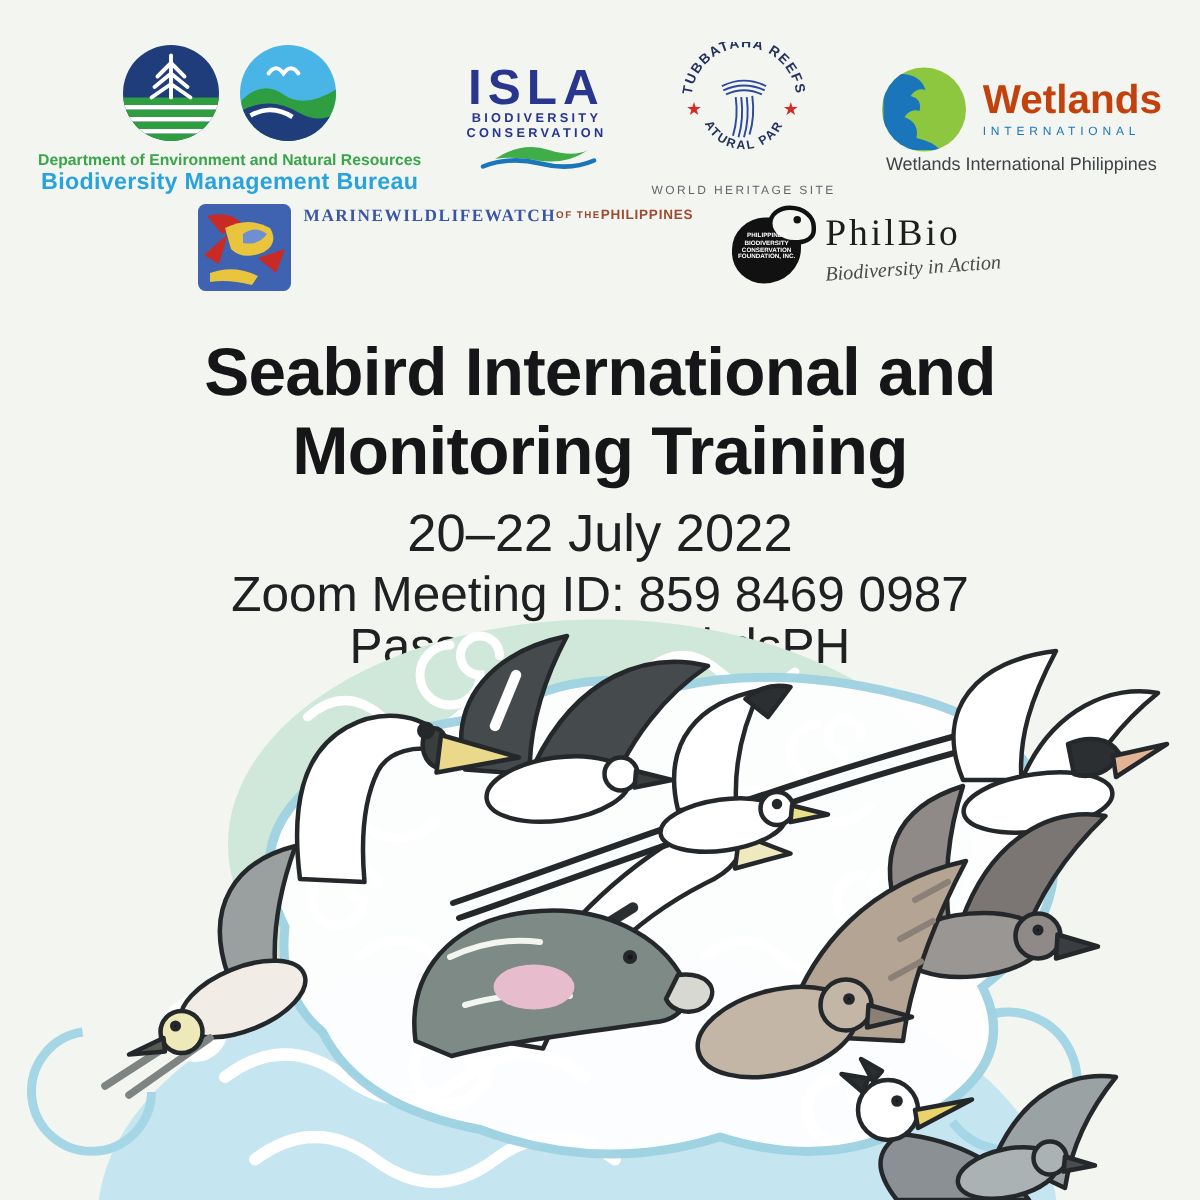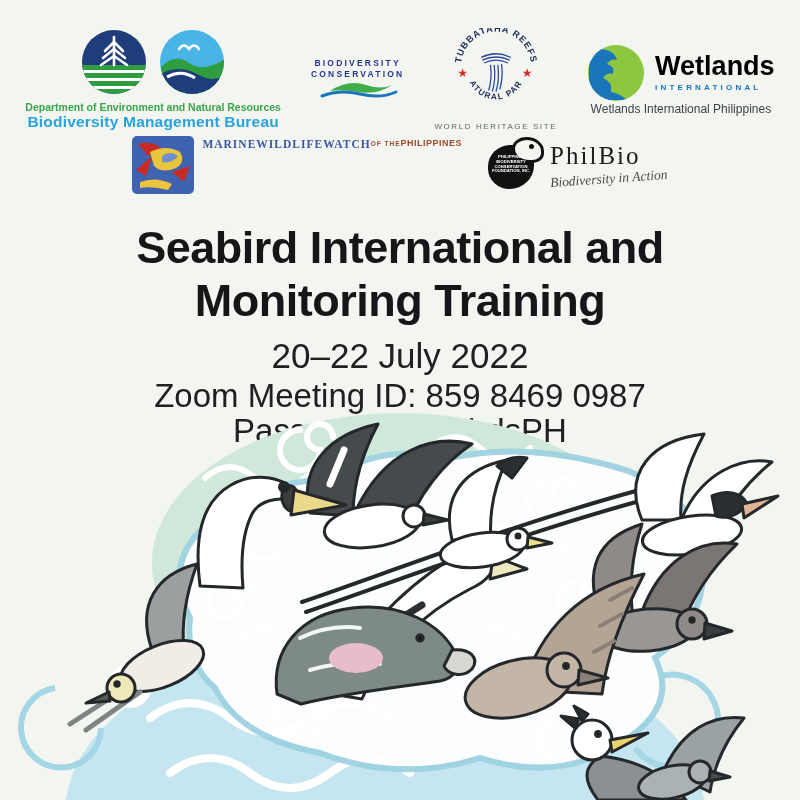--- a/index.html
+++ b/index.html
@@ -17,22 +17,22 @@
   .denr-circles{display:flex;gap:12px;align-items:center;}
   .denr-text1{margin-top:6px;font-size:10.5px;font-weight:bold;color:#3aa54a;white-space:nowrap;}
   .denr-text2{font-size:15.5px;font-weight:bold;color:#29a3dc;white-space:nowrap;letter-spacing:.2px;}
   
   .isla-name{font-size:33px;font-weight:bold;color:#28368e;letter-spacing:4px;line-height:.9;}
   .isla-sub{font-size:8.5px;font-weight:bold;color:#28368e;letter-spacing:2.2px;line-height:1.25;text-align:center;}
   
   .tub-caption{font-size:8px;letter-spacing:1.6px;color:#63666a;margin-top:2px;}
   
   .wet-row{display:flex;align-items:center;gap:10px;}
-  .wet-name{font-size:27px;font-weight:bold;color:#000000;line-height:1;}
-  .wet-sub{font-size:8px;font-weight:bold;letter-spacing:3.2px;color:#1b75bb;margin-top:3px;}
+  .wet-name{font-size:27px;font-weight:bold;color:#c2410c;line-height:1;}
+  .wet-sub{font-size:8px;font-weight:normal;letter-spacing:3.2px;color:#1b75bb;margin-top:3px;}
   .wet-caption{font-size:12px;color:#3f4246;margin-top:0;}
   
   .mww{flex-direction:row;align-items:flex-start;gap:8px;}
   .mww-text{display:flex;line-height:1.15;padding-top:2px;}
   .mww-blue{font-family:"Liberation Serif",serif;font-size:11.5px;font-weight:bold;color:#3a55a5;letter-spacing:1px;}
   .mww-ofthe{font-size:6.5px;font-weight:bold;color:#9c4a32;letter-spacing:1px;margin-top:2px;}
   .mww-ph{font-size:9px;font-weight:bold;color:#9c4a32;letter-spacing:.5px;}
   
   .philbio{flex-direction:row;align-items:center;gap:4px;}
   .philbio-blob{position:relative;width:58px;height:56px;}
@@ -98,20 +98,21 @@
             <path d="M8,48 Q22,40 36,49" stroke="#fff" stroke-width="3" fill="none"></path>
             <path d="M20,20 q5,-7 10,0 q5,-7 10,0" stroke="#fff" stroke-width="2.6" fill="none" stroke-linecap="round"></path>
           </g>
         </svg>
       </div>
       <div class="denr-text1">Department of Environment and Natural Resources</div>
       <div class="denr-text2">Biodiversity Management Bureau</div>
     </div>
 
     <div class="logo-item">
+      <div class="isla-name">ISLA</div>
       <div class="isla-sub">BIODIVERSITY</div>
       <div class="isla-sub">CONSERVATION</div>
       <svg width="80" height="22" viewBox="0 0 80 22">
         <path d="M12,12 Q30,0 48,6 Q64,11 74,6 Q60,16 40,13 Q24,10 12,12 Z" fill="#3fae49"></path>
         <path d="M4,17 Q22,10 42,15 Q62,20 78,13" stroke="#1b75bb" stroke-width="3" fill="none" stroke-linecap="round"></path>
       </svg>
     </div>
 
     <div class="logo-item">
       <svg width="92" height="92" viewBox="0 0 100 100">

